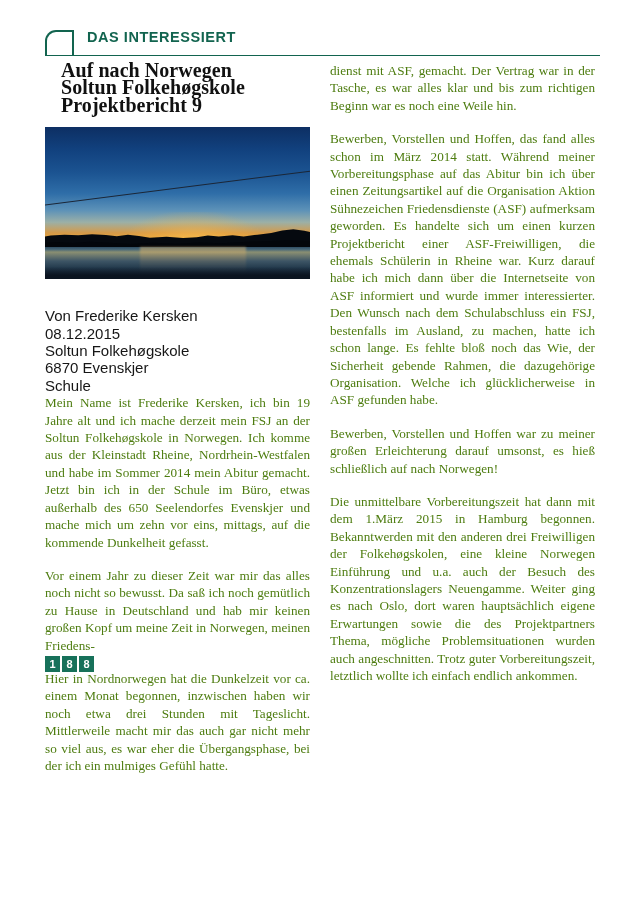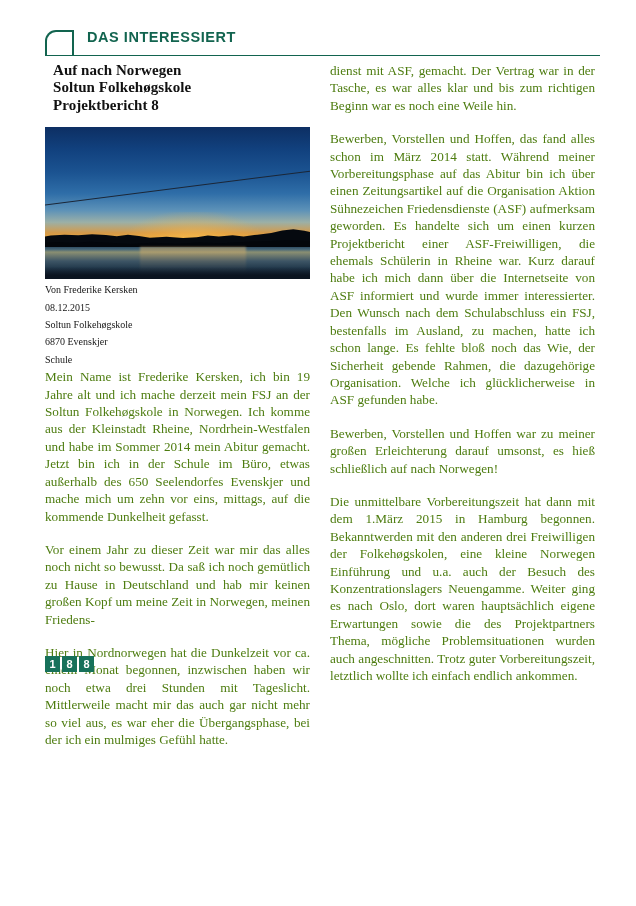--- a/index.html
+++ b/index.html
@@ -67,24 +67,24 @@
     position: absolute;
     top: 62px;
     width: 265px;
   }
   .col-left  { left: 45px; }
   .col-right { left: 330px; }
 
   .article-title {
     font-family: "Liberation Serif", serif;
     font-weight: bold;
-    font-size: 15px;
+    font-size: 20px;
     line-height: 17.4px;
     color: #111111;
-    margin: 0 0 0 8px;
+    margin: 0 0 0 16px;
     letter-spacing: 0.05px;
   }
 
   
   .photo {
     position: relative;
     width: 265px;
     height: 152px;
     margin-top: 13px;
     overflow: hidden;
@@ -184,23 +184,23 @@
     top: 52%;
     width: 110%;
     height: 1.4px;
     background: #1b2636;
     transform: rotate(-7.3deg);
     transform-origin: left center;
   }
 
   
   .author-block {
-    margin-top: 2px;
-    font-family: Liberation Serif, serif;
-    font-size: 10px;
+    margin-top: 28px;
+    font-family: Liberation Sans, sans-serif;
+    font-size: 15px;
     line-height: 17.4px;
     color: #161616;
   }
   .author-block div { white-space: nowrap; }
 
   
   .body-text p {
     margin: 0 0 16px 0;
     font-family: "Liberation Serif", serif;
     font-size: 13.2px;
@@ -244,21 +244,21 @@
     <div class="corner-bracket"></div>
     <div class="section-title">DAS INTERESSIERT</div>
     <div class="header-rule"></div>
   </div>
 
   <div class="col col-left">
 
     <div class="article-title">
       <div>Auf nach Norwegen</div>
       <div>Soltun Folkehøgskole</div>
-      <div>Projektbericht 8</div>
+      <div>Projektbericht 9</div>
     </div>
 
     <div class="photo">
       <div class="sky"></div>
       <div class="glow"></div>
       <div class="ridge"></div>
       <div class="ridge2"></div>
       <div class="water"></div>
       <div class="water-glint"></div>
       <div class="shoreline"></div>

